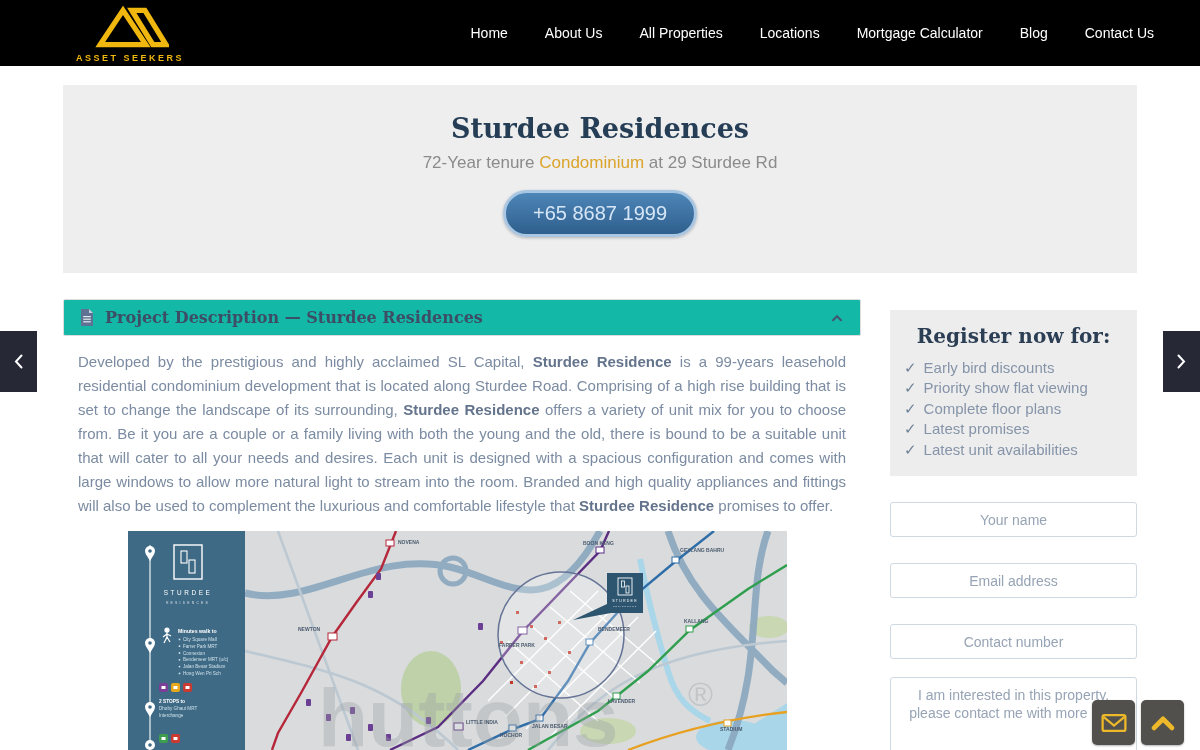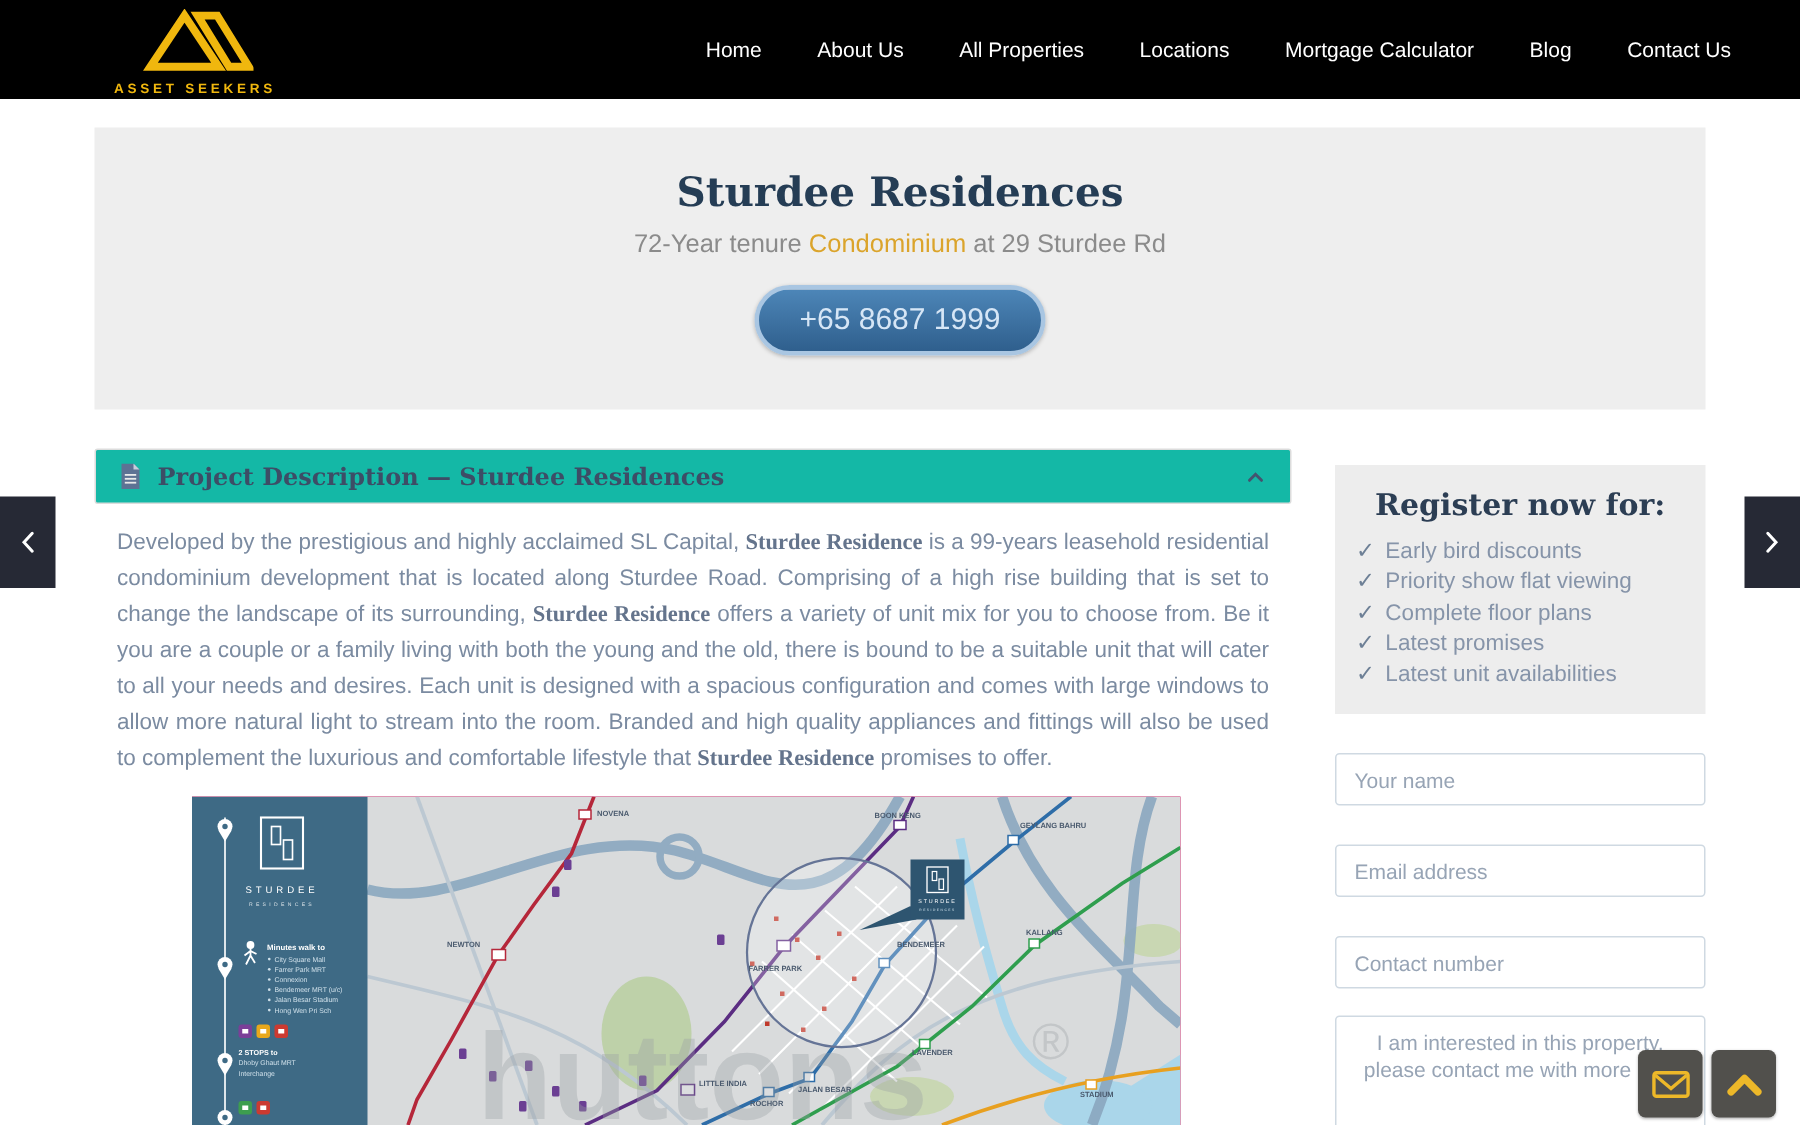--- a/index.html
+++ b/index.html
@@ -24,34 +24,34 @@
                box-shadow:0 1px 3px rgba(0,0,0,.25); color:#d6e6f6; font-size:20px; cursor:pointer; }
 
   
   .panel { position:absolute; left:63px; top:299px; width:798px; }
   .panel-head { height:37px; background:#14b8a6; border:1px solid #dcdcdc; border-radius:2px;
                 display:flex; align-items:center; padding:0 16px; }
   .panel-title { font-family:"DejaVu Serif", serif; font-weight:bold; font-size:16px; color:#3d4d66; margin-left:11px; flex:1; }
   .panel-chevron { color:#44546f; }
   .panel-body { padding:14px 15px 0 15px; }
   .desc { font-size:15px; line-height:24px; color:#7b8ba1; text-align:justify; }
-  .desc b { color:#64748c;font-family:Liberation Serif, serif; }
+  .desc b { color:#64748c; }
   .map-figure { position:relative; margin:13px 0 0 50px; width:659px; height:219px; overflow:hidden;
                 background:#be185d; }
 
   
   .sidebar { position:absolute; left:890px; top:310px; width:247px; }
   .register { background:#ededed; padding:14px 14px 16px 14px; }
   .register h3 { font-family:"DejaVu Serif", serif; font-weight:bold; font-size:20px; color:#2c3e54; text-align:center; margin-bottom:10px; }
   .register ul { list-style:none; }
   .register li { font-size:15px; color:#8694a9; line-height:20.4px; }
   .register li .chk { color:#6e8096; margin-right:7px; }
   .field { display:block; width:247px; height:35px; margin-top:26px; border:1px solid #cfd9e2; border-radius:3px;
            background:#ffffff; padding:0 12px; font-size:14px; color:#66758a;
-           font-family:"Liberation Sans", sans-serif; outline:none; }
+           font-family:"Liberation Sans", sans-serif; outline:none;text-align:center; }
   .field::placeholder { color:#97a4b5; }
   .msg { display:block; width:247px; height:115px; margin-top:18px; border:1px solid #cfd9e2; border-radius:3px;
          background:#ffffff; padding:8px 10px; font-size:14px; line-height:18px; color:#97a4b5; text-align:center;
          font-family:"Liberation Sans", sans-serif; resize:none; outline:none; }
 
   
   .edge-arrow { position:absolute; width:37px; height:61px; background:#262935; color:#ffffff;
                 display:flex; align-items:center; justify-content:center; cursor:pointer;
                 font-size:15px; font-weight:bold; }
   .edge-left { left:0; top:331px; }

